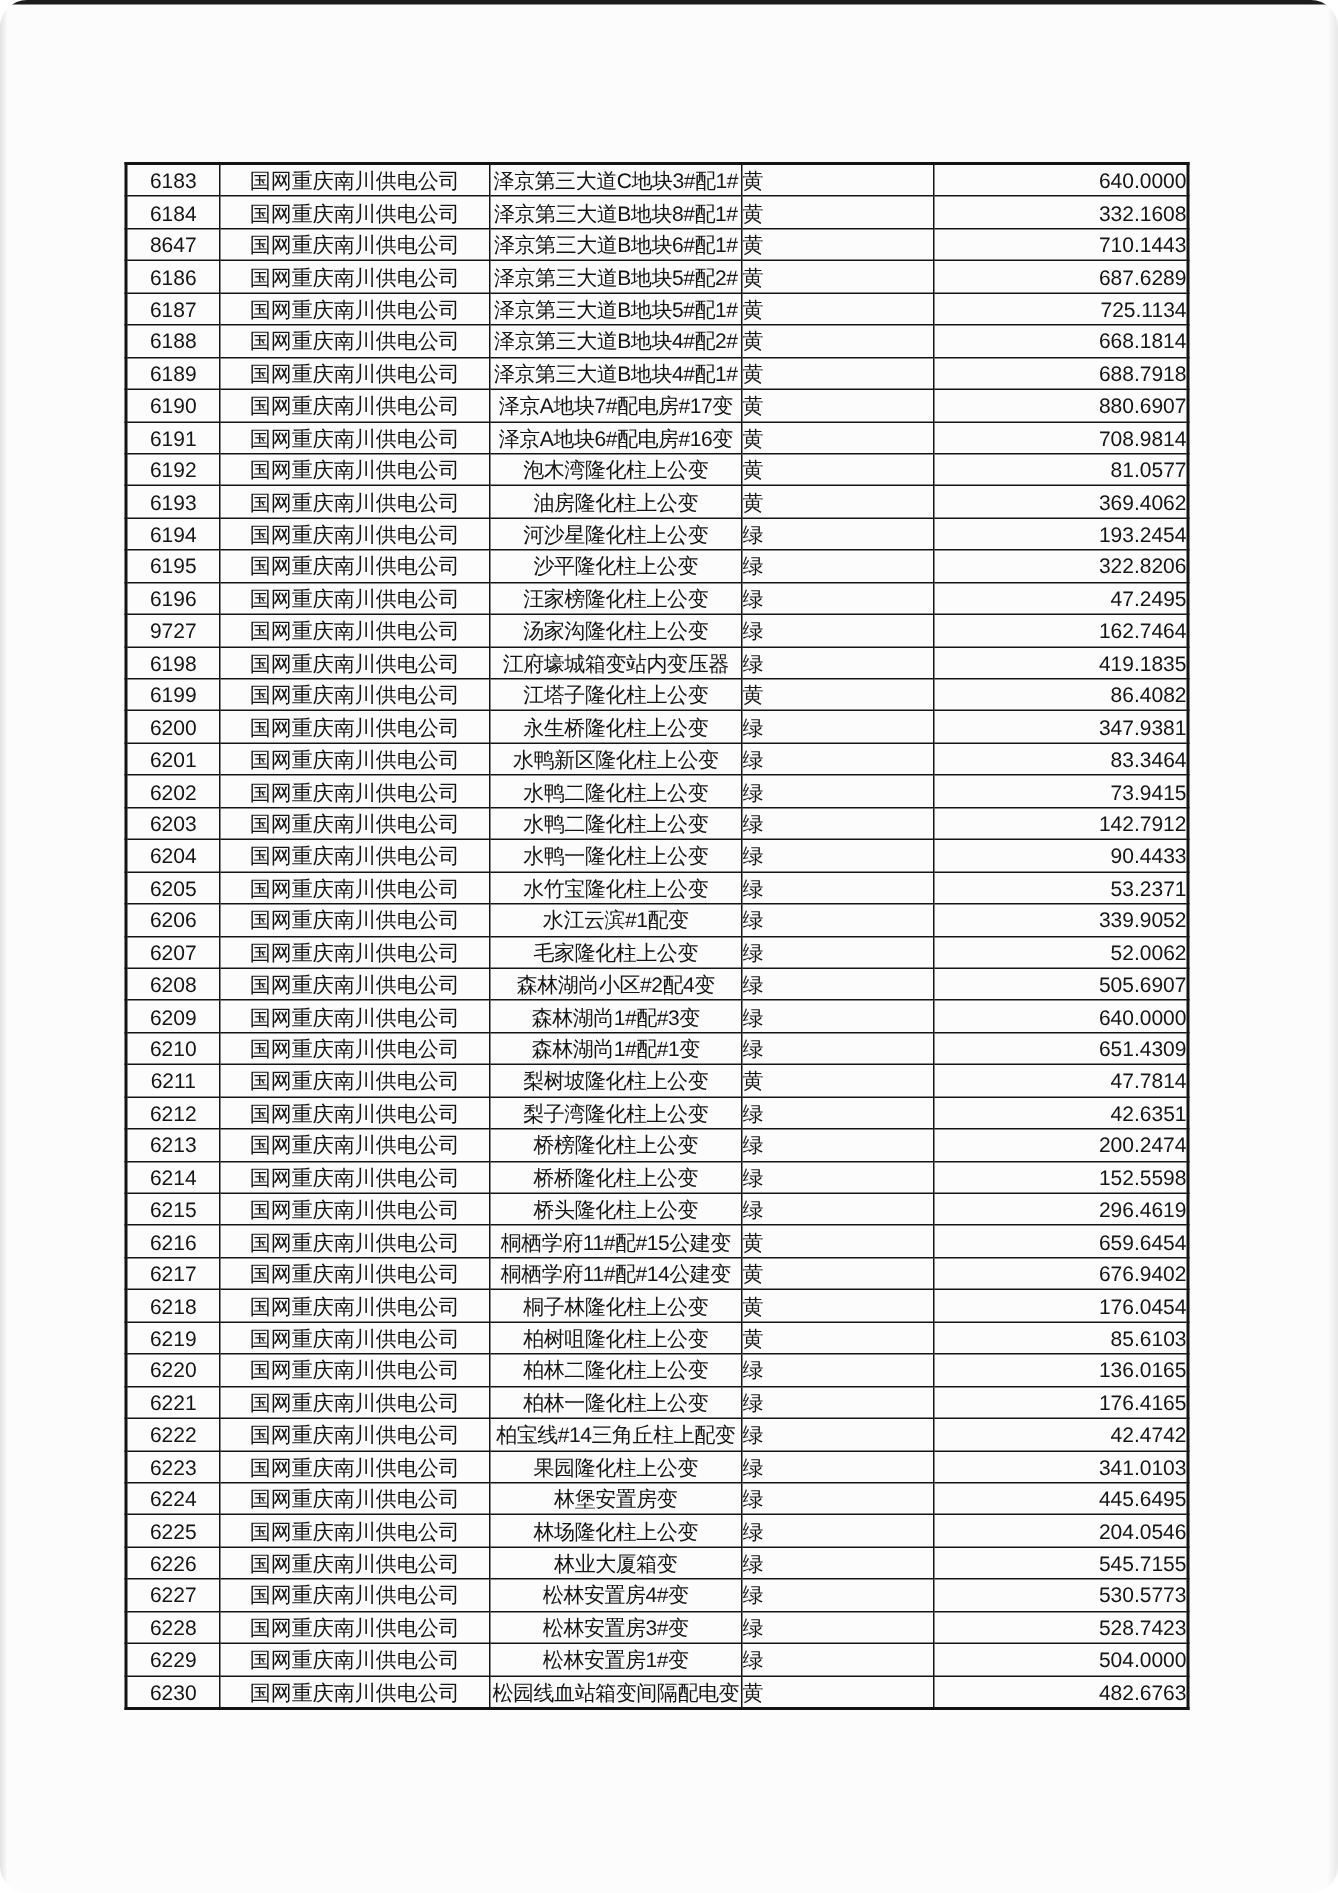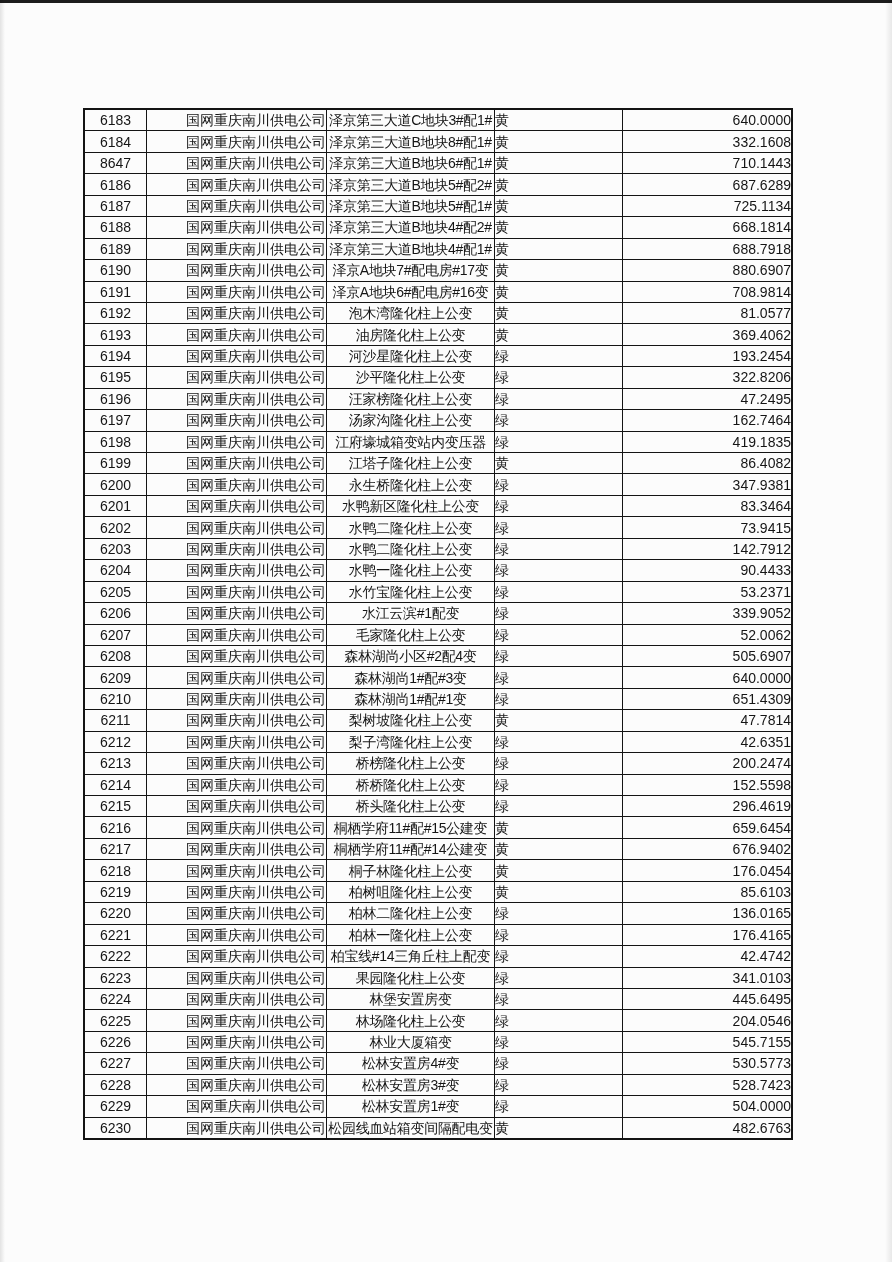--- a/index.html
+++ b/index.html
@@ -6,20 +6,21 @@
     margin: 0;
     padding: 0;
     font-family: "Liberation Sans", "DejaVu Sans", sans-serif;
   }
   .page {
     position: relative;
     width: 892px;
     height: 1262px;
     background: #fcfcfc;
     overflow: hidden;
+    border-radius: 18px;
   }
   .top-edge {
     position: absolute;
     left: 0; top: 0;
     width: 892px; height: 3px;
   }
   .left-edge {
     position: absolute;
     left: 0; top: 0;
     width: 5px; height: 1262px;
@@ -45,21 +46,21 @@
     height: 20.45px;
     padding: 0;
     color: #151515;
     font-size: 14px;
     line-height: 1;
     white-space: nowrap;
     overflow: hidden;
     vertical-align: middle;
   }
   td.col-no     { width: 61px;  text-align: center; }
-  td.col-company{ width: 179px; text-align: right; padding-left: 4px; }
+  td.col-company{ width: 179px; text-align: center; padding-left: 4px; }
   td.col-name   { width: 167px; text-align: center; padding-left: 3px; font-size: 13.5px; letter-spacing: -0.3px; }
   td.col-status { width: 127px; text-align: left; padding-left: 4px; }
   td.col-value  { width: 168px; text-align: right; }
 </style>
 </head>
 <body>
 
 <div class="page" style="background: rgb(252, 252, 252);">
   <div class="top-edge" style="background: rgb(28, 28, 28);"></div>
   <div class="left-edge"></div>
@@ -159,21 +160,21 @@
       <td class="col-value">322.8206</td>
     </tr>
         <tr>
       <td class="col-no">6196</td>
       <td class="col-company">国网重庆南川供电公司</td>
       <td class="col-name">汪家榜隆化柱上公变</td>
       <td class="col-status">绿</td>
       <td class="col-value">47.2495</td>
     </tr>
         <tr>
-      <td class="col-no">6197</td>
+      <td class="col-no">9727</td>
       <td class="col-company">国网重庆南川供电公司</td>
       <td class="col-name">汤家沟隆化柱上公变</td>
       <td class="col-status">绿</td>
       <td class="col-value">162.7464</td>
     </tr>
         <tr>
       <td class="col-no">6198</td>
       <td class="col-company">国网重庆南川供电公司</td>
       <td class="col-name">江府壕城箱变站内变压器</td>
       <td class="col-status">绿</td>

